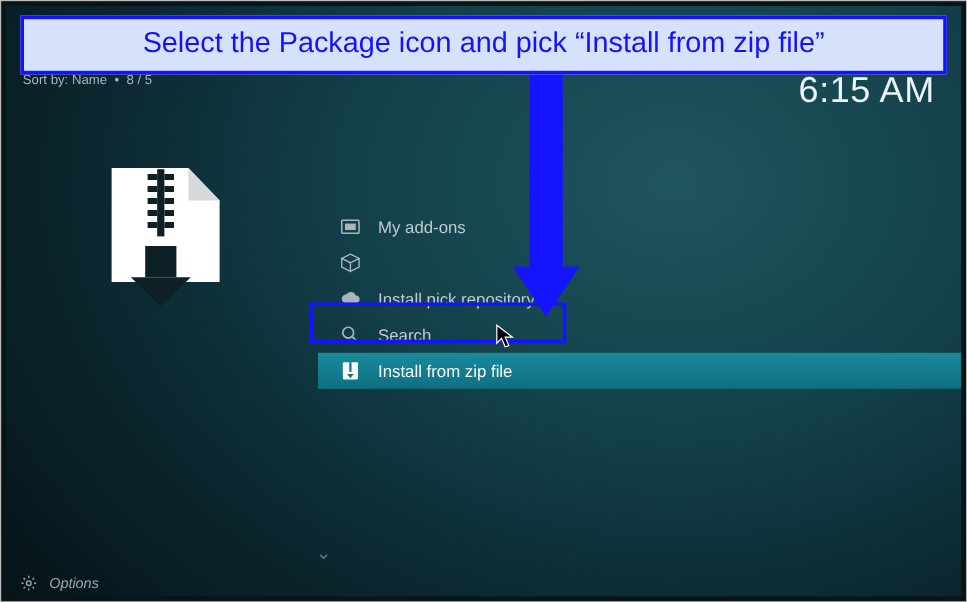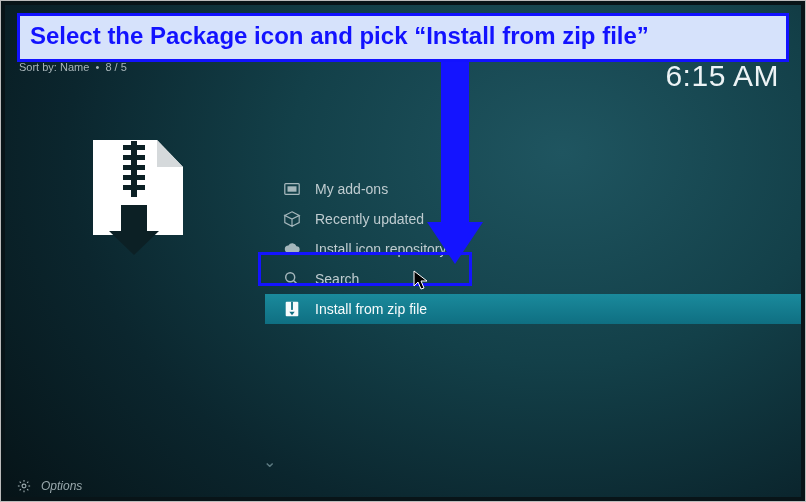--- a/index.html
+++ b/index.html
@@ -16,22 +16,22 @@
         radial-gradient(ellipse 900px 700px at 70% 30%, #1f5560 0%, #134049 30%, #0b262e 55%, #061317 80%);
       overflow: hidden;
     }
 
     
     .banner {
       position: absolute; left: 12px; right: 12px; top: 8px;
       border: 3px solid #1212ff;
       background: #d6e2fb;
       color: #1212ff;
-      font-size: 24px; font-weight: 700;
-      line-height: 1.2;
+      font-size: 24px; font-weight: 400;
+      text-align: center; line-height: 1.2;
       padding: 6px 10px 8px;
       z-index: 50;
     }
 
     
     .hdr {
       position: absolute; top: 54px; left: 14px; right: 14px;
       color: #e8eef0;
     }
     .hdr .title { font-size: 20px; font-weight: 400; letter-spacing: .2px; white-space:nowrap;}
@@ -155,30 +155,29 @@
       </span>
       <span class="lbl">My add-ons</span>
     </div>
 
     <div class="row">
       <span class="ic">
         <svg viewBox="0 0 20 20">
             <path d="M10 2 L18 6 L10 10 L2 6 Z M2 6 V14 L10 18 V10 Z M18 6 V14 L10 18" fill="none" stroke="#bfccd0" stroke-width="1.3"></path>
           </svg>
       </span>
-      <span class="lbl">Recently updated</span>
     </div>
 
     <div class="row">
       <span class="ic">
         <svg viewBox="0 0 20 20">
             <path d="M6 14 A4 4 0 0 1 6 6 A5 5 0 0 1 15 7 A3 3 0 0 1 15 14 Z" fill="#bfccd0"></path>
           </svg>
       </span>
-      <span class="lbl">Install icon repository</span>
+      <span class="lbl">Install pick repository</span>
     </div>
 
     <div class="row">
       <span class="ic">
         <svg viewBox="0 0 20 20">
             <circle cx="8" cy="8" r="5" fill="none" stroke="#bfccd0" stroke-width="1.6"></circle>
             <line x1="12" y1="12" x2="17" y2="17" stroke="#bfccd0" stroke-width="1.8"></line>
           </svg>
       </span>
       <span class="lbl">Search</span>

